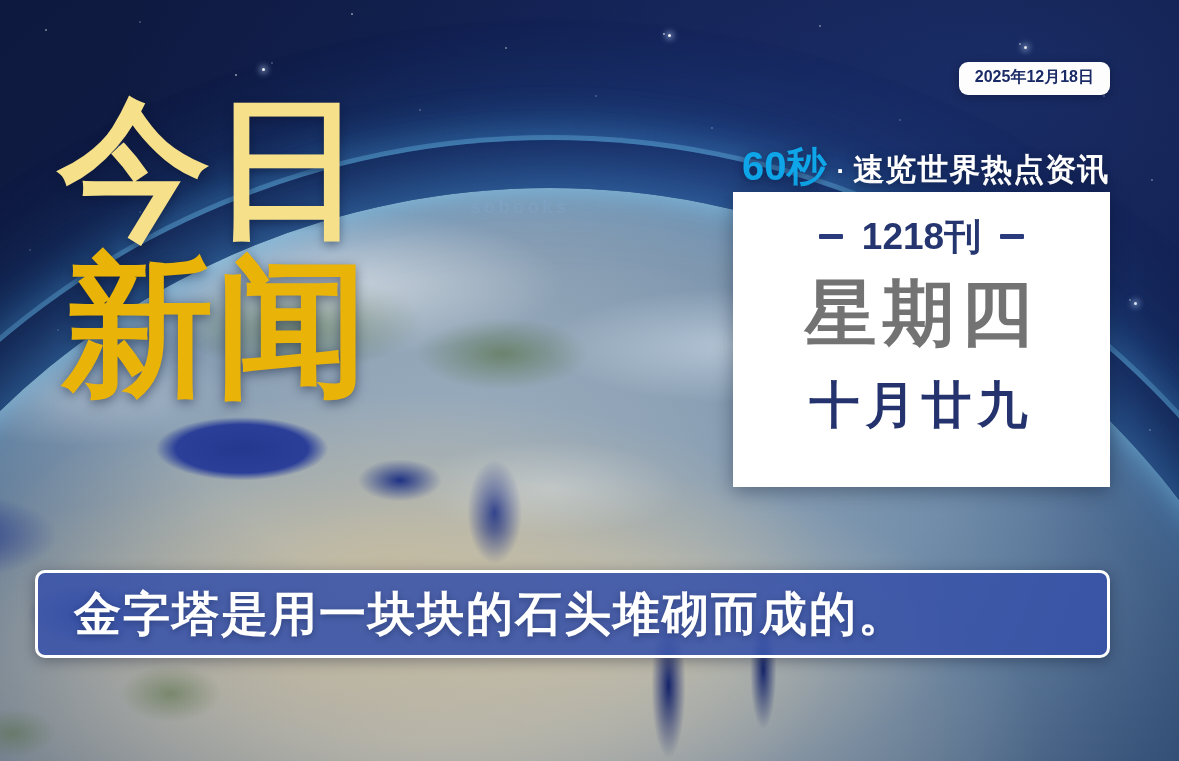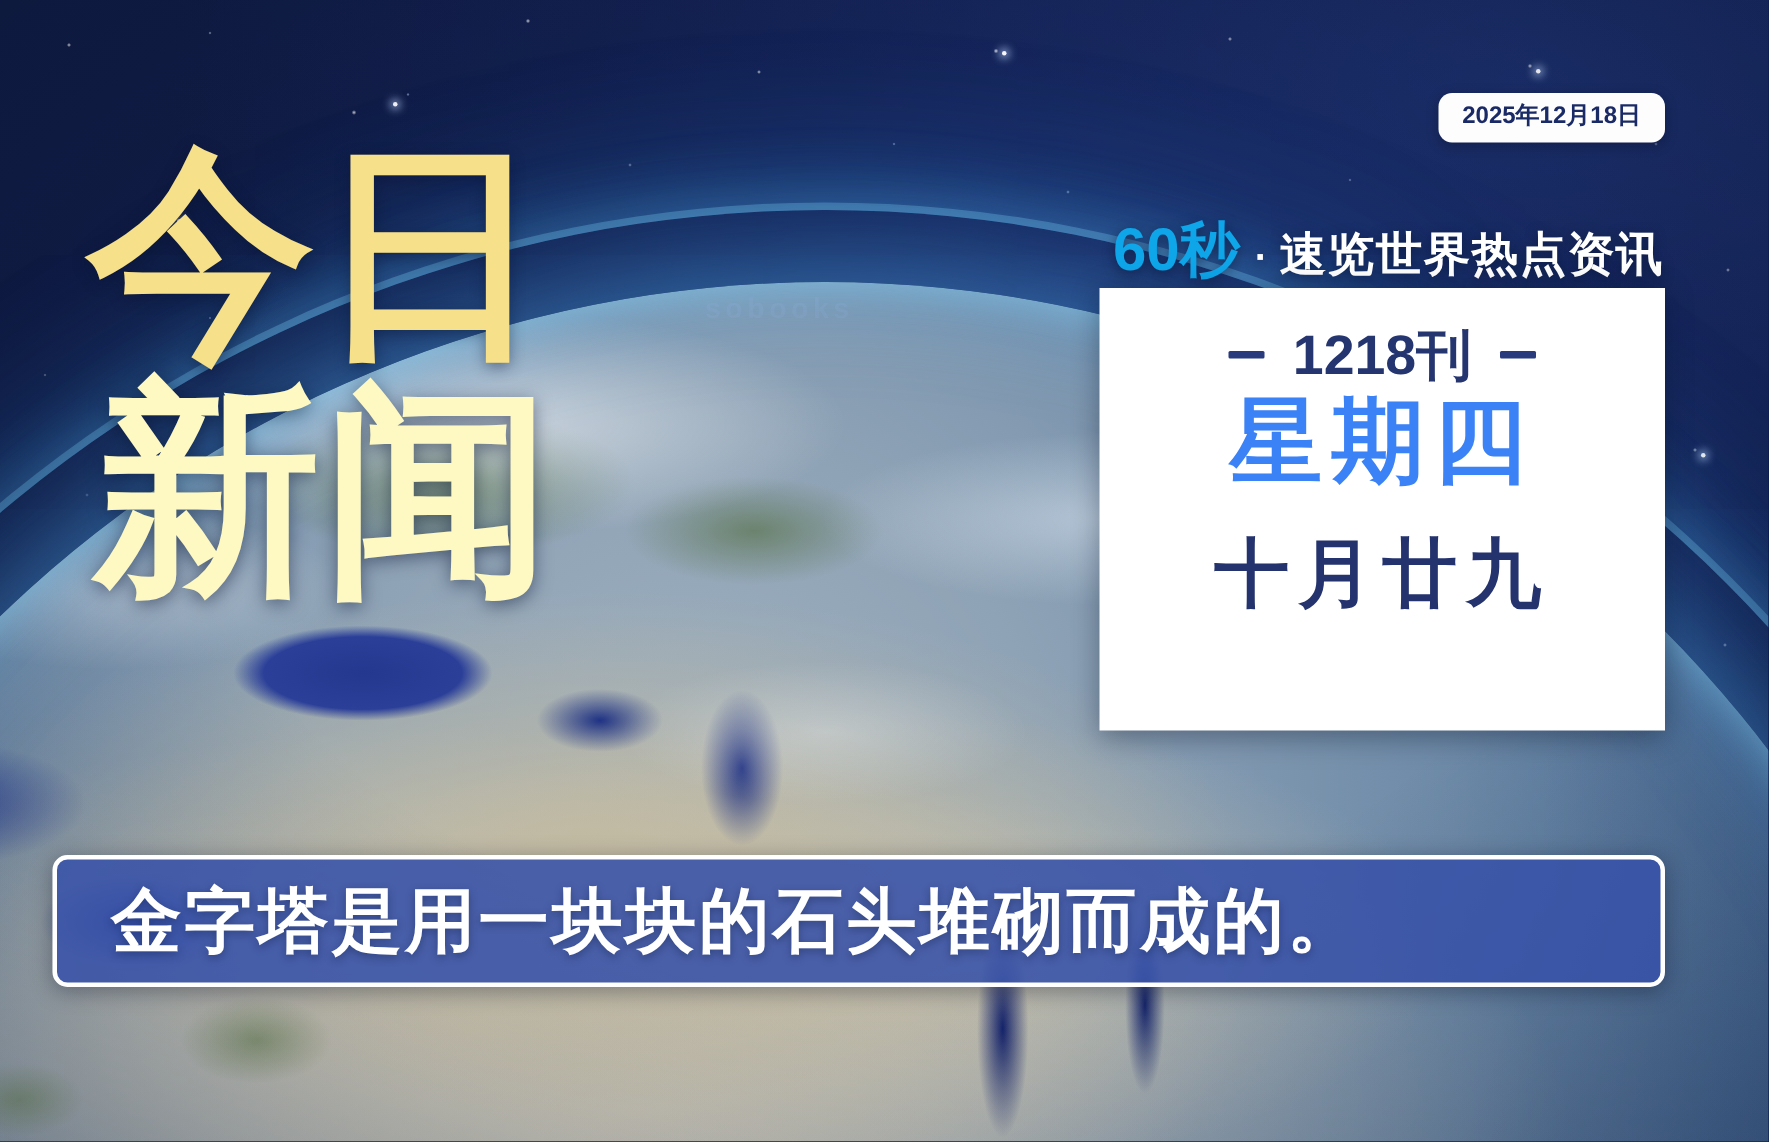--- a/index.html
+++ b/index.html
@@ -163,21 +163,21 @@
     font-size: 152px;
     font-weight: 700;
     margin: 0;
     white-space: nowrap;
   }
   .title-jinri {
     color: #f7e08a;
     text-shadow: 0 3px 10px rgba(8,18,48,.45);
   }
   .title-xinwen {
-    color: #fef9c3;
+    color: #eab308;
     margin-top: 12px;
     margin-left: 4px;
     text-shadow: 0 3px 12px rgba(8,18,48,.5);
   }
 
   
   .watermark {
     position: absolute;
     left: 470px;
     top: 196px;
@@ -265,24 +265,24 @@
     border-radius: 1px;
   }
   .issue-text {
     font-size: 37px;
     font-weight: 700;
     color: #25356f;
     letter-spacing: 0px;
     line-height: 1;
   }
   .weekday {
-    margin-top: 9px;
-    font-size: 62px;
-    font-weight: 700;
-    color: #3b82f6;
+    margin-top: 22px;
+    font-size: 72px;
+    font-weight: 700;
+    color: #737373;
     letter-spacing: 6px;
     line-height: 1;
   }
   .lunar {
     margin-top: 31px;
     font-size: 50px;
     font-weight: 700;
     color: #24336d;
     letter-spacing: 6px;
     line-height: 1;

